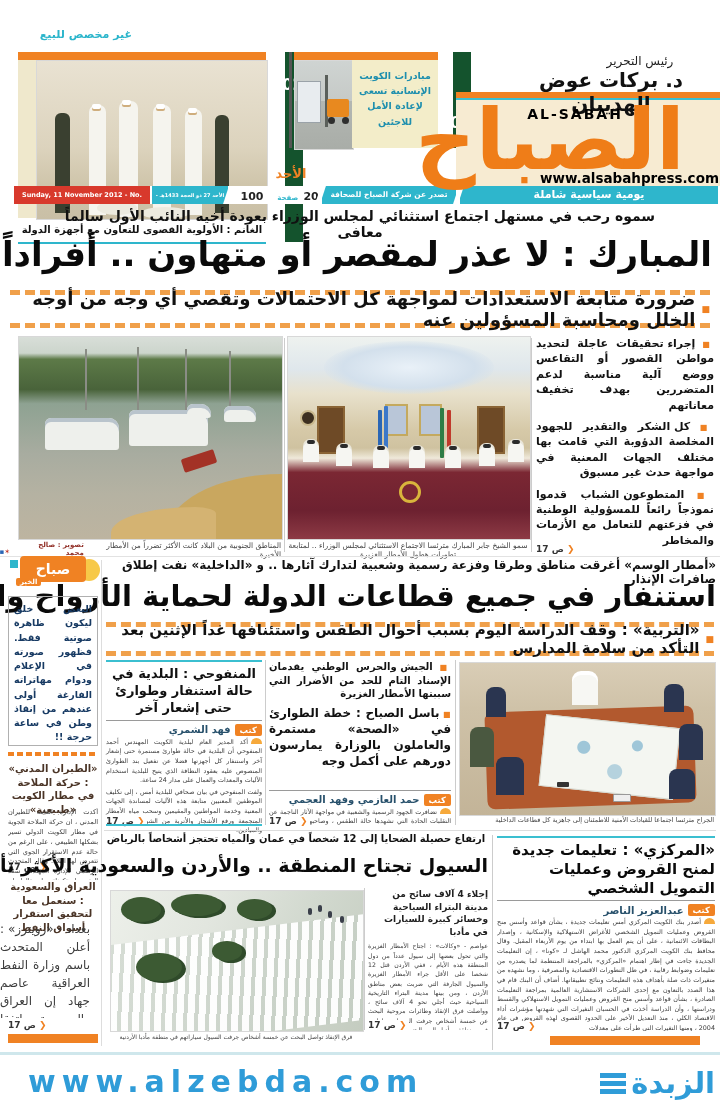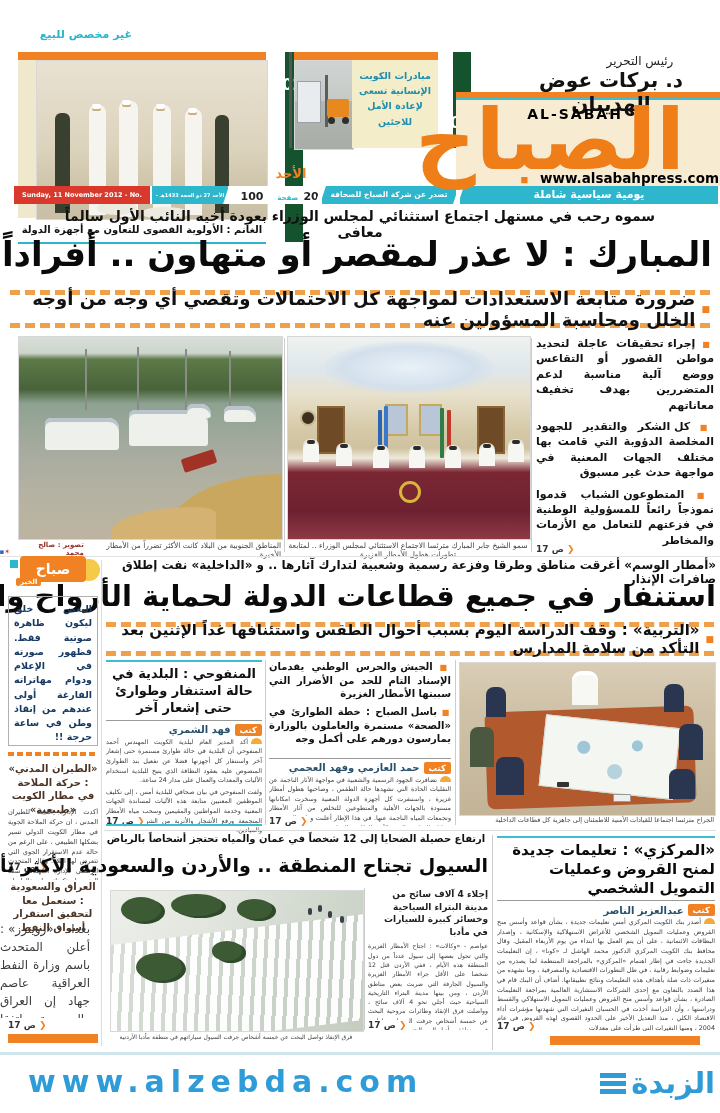--- a/index.html
+++ b/index.html
@@ -255,21 +255,21 @@
       <span class="jarr">❮</span>
       <span>ص 17</span>
     </div>
   </div>
   <div class="cyline" style="left:106px;top:824px;width:156px;"></div>
 
   <div class="vline" style="left:265px;top:660px;height:165px;"></div>
 
   <div class="abs" style="left:269px;top:660px;width:182px;height:166px;overflow:hidden;position:absolute;">
     <p class="bullet" style="font-size:10px;line-height:1.35;margin-bottom:4px;">الجيش والحرس الوطني يقدمان الإسناد التام للحد من الأضرار التي سببتها الأمطار الغزيرة</p>
-    <p class="bullet" style="font-size:10px;line-height:1.35;margin-bottom:12px;">باسل الصباح : خطة الطوارئ في «الصحة» مستمرة والعاملون بالوزارة يمارسون دورهم على أكمل وجه</p>
+    <p class="bullet" style="font-size:12px;line-height:1.35;margin-bottom:20px;">باسل الصباح : خطة الطوارئ في «الصحة» مستمرة والعاملون بالوزارة يمارسون دورهم على أكمل وجه</p>
     <div class="hr"></div>
     <div class="byline-row">
       <span class="btag">كتب</span>
       <span class="bname">حمد العازمي وفهد العجمي</span>
     </div>
     <div class="body-sm" style="font-size:6.4px;">
       <span class="sunmark"></span><span>تضافرت الجهود الرسمية والشعبية في مواجهة الآثار الناجمة عن التقلبات الحادة التي تشهدها حالة الطقس ، وصاحبها هطول أمطار غزيرة ، واستنفرت كل أجهزة الدولة المعنية وسخرت امكاناتها مسنودة بالجهات الأهلية والمتطوعين للتخلص من آثار الأمطار وتجمعات المياه الناجمة عنها. في هذا الإطار أعلنت وزارة التربية عن تعطيل الدراسة اليوم الأحد للطلبة والمعلمين في جميع المدارس الحكومية (التعليم العام - التعليم</span>
     </div>
     <div class="jump" style="position:absolute;bottom:0;left:0;background:#fff;padding-right:3px;">
       <span class="jarr">❮</span>

